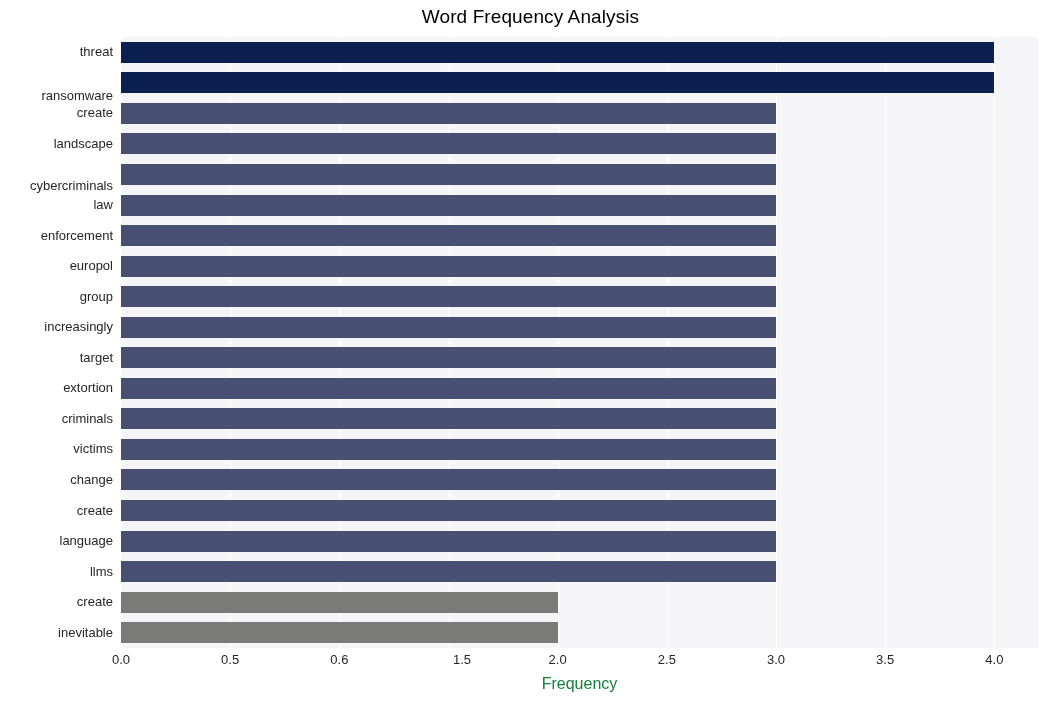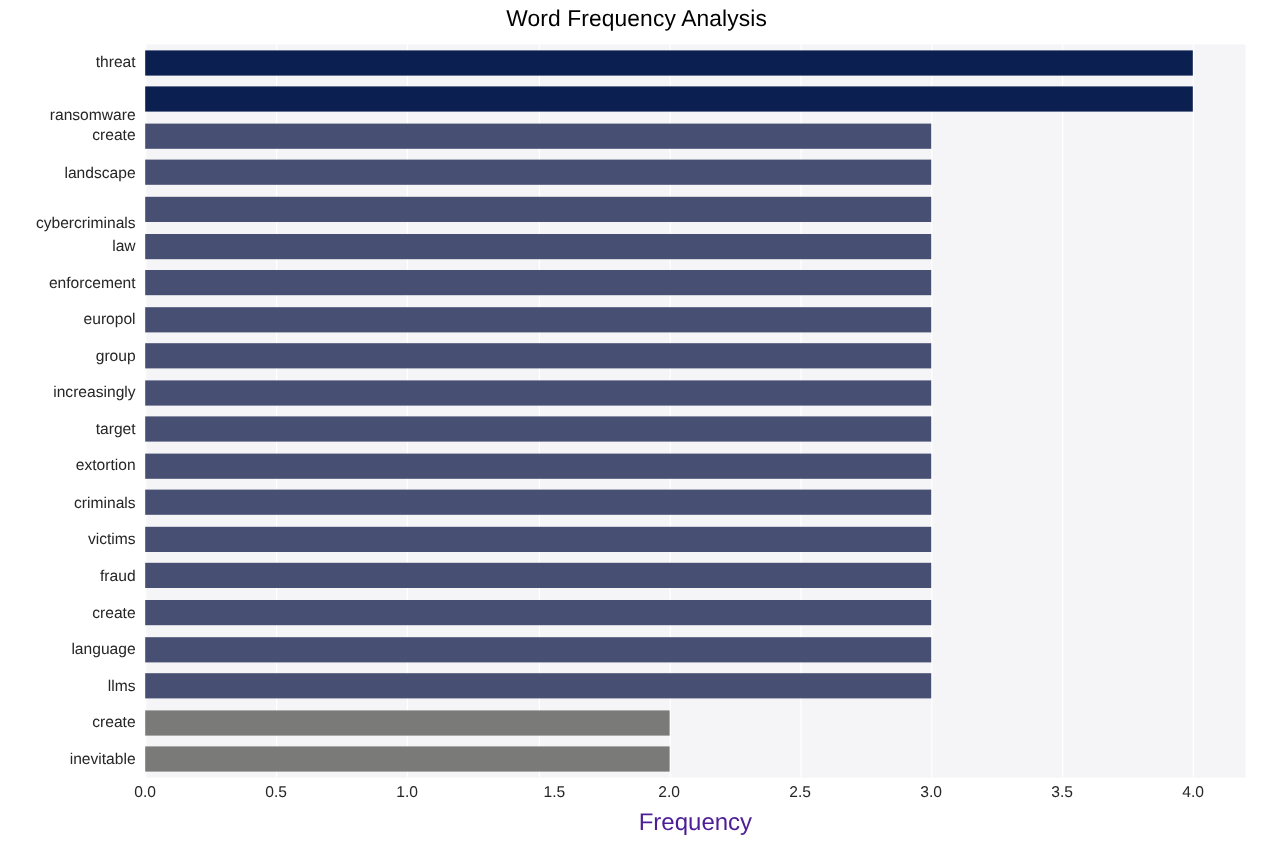--- a/index.html
+++ b/index.html
@@ -105,22 +105,22 @@
     color: #262626;
     white-space: nowrap;
   }
 
   #x-axis-title {
     position: absolute;
     left: 121px;
     top: 675px;
     width: 917px;
     text-align: center;
-    font-size: 20px;
-    color: #4c1d95;
+    font-size: 16px;
+    color: #15803d;
   }
 </style>
 </head>
 <body>
 
 <div id="figure">
 
   <div id="chart-title">Word Frequency Analysis</div>
 
   <div id="plot-area">
@@ -207,32 +207,32 @@
       <div class="y-tick-label" style="top: 142px;">cybercriminals</div>
       <div class="y-tick-label" style="top: 161.025px;">law</div>
       <div class="y-tick-label" style="top: 191.575px;">enforcement</div>
       <div class="y-tick-label" style="top: 222.125px;">europol</div>
       <div class="y-tick-label" style="top: 252.675px;">group</div>
       <div class="y-tick-label" style="top: 283.225px;">increasingly</div>
       <div class="y-tick-label" style="top: 313.775px;">target</div>
       <div class="y-tick-label" style="top: 344.325px;">extortion</div>
       <div class="y-tick-label" style="top: 374.875px;">criminals</div>
       <div class="y-tick-label" style="top: 405.425px;">victims</div>
-      <div class="y-tick-label" style="top: 435.975px;">fraud</div>
+      <div class="y-tick-label" style="top: 435.975px;">change</div>
       <div class="y-tick-label" style="top: 466.525px;">create</div>
       <div class="y-tick-label" style="top: 497.075px;">language</div>
       <div class="y-tick-label" style="top: 527.625px;">llms</div>
       <div class="y-tick-label" style="top: 558.175px;">create</div>
       <div class="y-tick-label" style="top: 588.725px;">inevitable</div>
     </div>
 
   <div id="x-axis-labels">
       <div class="x-tick-label" style="left: 121px;">0.0</div>
       <div class="x-tick-label" style="left: 230.167px;">0.5</div>
-      <div class="x-tick-label" style="left: 339.333px;">1.0</div>
+      <div class="x-tick-label" style="left: 339.333px;">0.6</div>
       <div class="x-tick-label" style="left: 462px;">1.5</div>
       <div class="x-tick-label" style="left: 557.667px;">2.0</div>
       <div class="x-tick-label" style="left: 666.833px;">2.5</div>
       <div class="x-tick-label" style="left: 776px;">3.0</div>
       <div class="x-tick-label" style="left: 885.167px;">3.5</div>
       <div class="x-tick-label" style="left: 994.333px;">4.0</div>
     </div>
 
   <div id="x-axis-title">Frequency</div>
 

